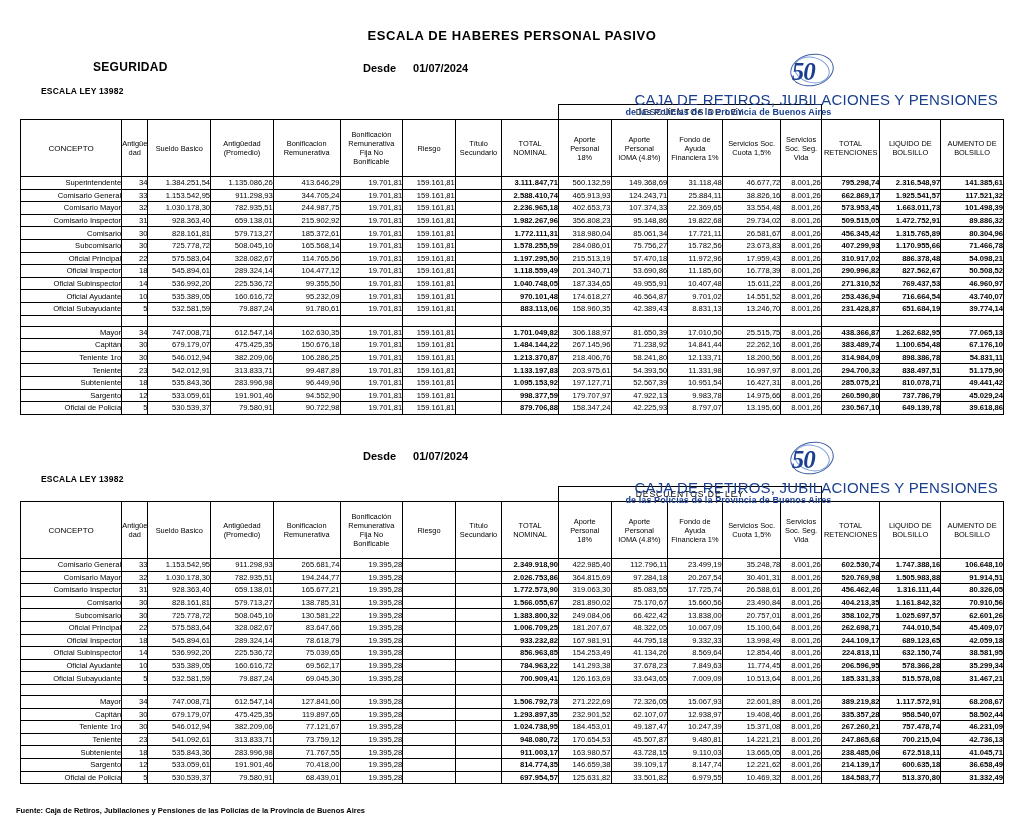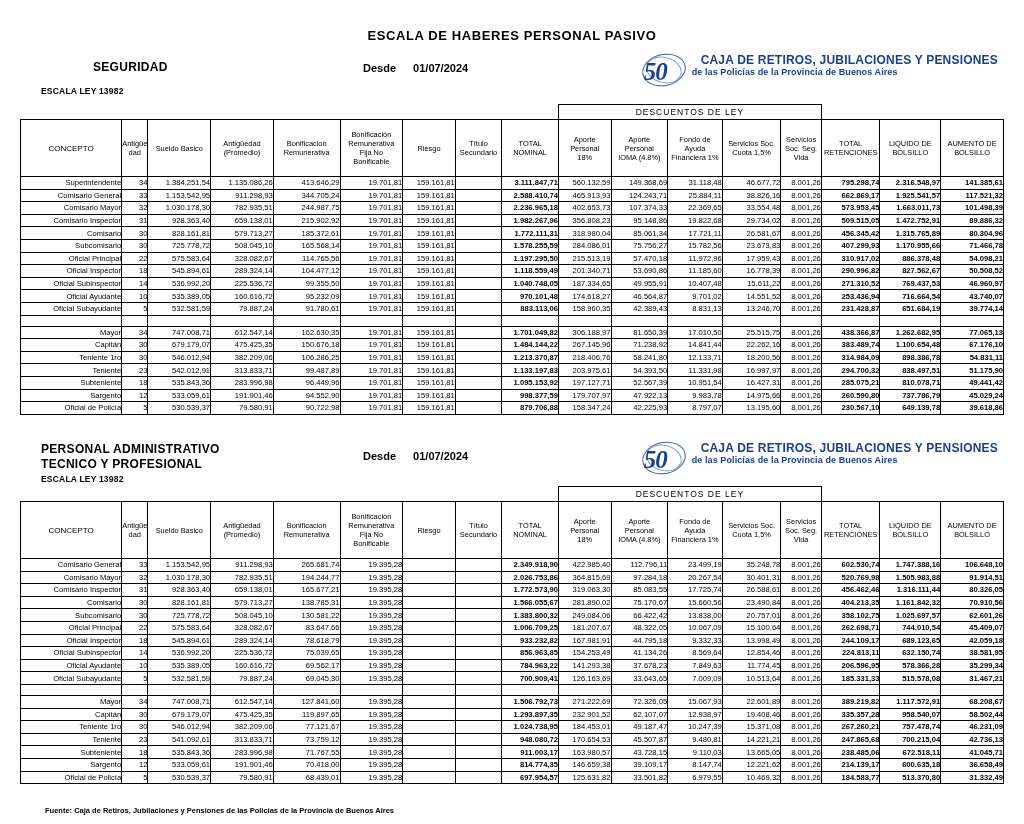--- a/index.html
+++ b/index.html
@@ -30,39 +30,39 @@
   }
   .sec-sub{
     position:absolute;left:8px;top:28px;font-size:8.5px;font-weight:bold;
     letter-spacing:.2px;
   }
   .sec-desde{
     position:absolute;left:330px;top:4px;font-size:11px;font-weight:bold;
   }
   .sec-desde span.date{margin-left:14px;}
 
-  .logo-wrap{position:absolute;right:6px;top:-4px;display:flex;align-items:flex-start;gap:6px;}
+  .logo-wrap{position:absolute;right:6px;top:-4px;display:flex;align-items:center;gap:6px;flex-direction:column;}
   .logo-mark{position:relative;width:44px;height:34px;}
   .logo-50{
     font-family:"Liberation Serif",serif;
     font-size:25px;font-weight:bold;color:#1b3f8f;font-style:italic;
     position:absolute;left:2px;top:4px;letter-spacing:-1px;
   }
   .logo-ring{
     position:absolute;left:0;top:0;width:42px;height:30px;
     border:1.5px solid #1b3f8f;border-radius:50%;
     transform:rotate(-12deg);opacity:.85;
   }
   .logo-ring2{
     position:absolute;left:4px;top:3px;width:34px;height:24px;
     border:1px solid #3a6fd8;border-radius:50%;
     transform:rotate(14deg);opacity:.7;
   }
   .logo-text{line-height:12px;}
-  .logo-l1{font-size:12px;font-weight:bold;color:#1b3f8f;letter-spacing:.2px;padding-left:9px;}
+  .logo-l1{font-size:15px;font-weight:normal;color:#1b3f8f;letter-spacing:.2px;padding-left:9px;}
   .logo-l2{font-size:9px;font-weight:bold;color:#1b3f8f;letter-spacing:.1px;}
 
   
   table.escala{
     border-collapse:collapse;width:984px;table-layout:fixed;
     font-size:8px;
   }
   table.escala td,table.escala th{
     border:1px solid #000;padding:0;
     font-weight:normal;
@@ -80,21 +80,21 @@
   .colhead.big{font-size:8px;}
   td.concept{
     text-align:right;padding-left:4px;font-size:7.6px;height:11.6px;
     white-space:nowrap;
   }
   td.num{text-align:right;padding-right:5px;font-size:7.6px;height:11.6px;}
   td.num.b{font-weight:bold;}
   tr.spacer td{height:10px;border-left:1px solid #000;border-right:1px solid #000;border-top:none;border-bottom:none;}
 
   .fuente{
-    position:absolute;left:45px;top:806px;font-size:7.5px;font-weight:bold;
+    position:absolute;left:16px;top:806px;font-size:7.5px;font-weight:bold;
   }
 </style>
 </head>
 <body>
 
 <div class="page">
 
   <div class="doc-title">ESCALA DE HABERES PERSONAL PASIVO</div>
 
   <div class="section sec1">
@@ -546,22 +546,20 @@
             <td class="num b">230.567,10</td>
             <td class="num b">649.139,78</td>
             <td class="num b">39.618,86</td>
           </tr>
         </tbody>
     </table>
   </div>
 
   <div class="section sec2">
     <div class="hdr-row">
-      <div class="sec-name" style="white-space:pre-line;left:8px;">PERSONAL ADMINISTRATIVO
-TECNICO Y PROFESIONAL</div>
       <div class="sec-sub" style="top:34px">ESCALA  LEY 13982</div>
       <div class="sec-desde" style="top:10px">
         <span>Desde</span>
         <span class="date">01/07/2024</span>
       </div>
       <div class="logo-wrap" style="top:2px">
         <div class="logo-mark">
           <div class="logo-ring"></div>
             <div class="logo-ring2"></div>
           <div class="logo-50">50</div>

